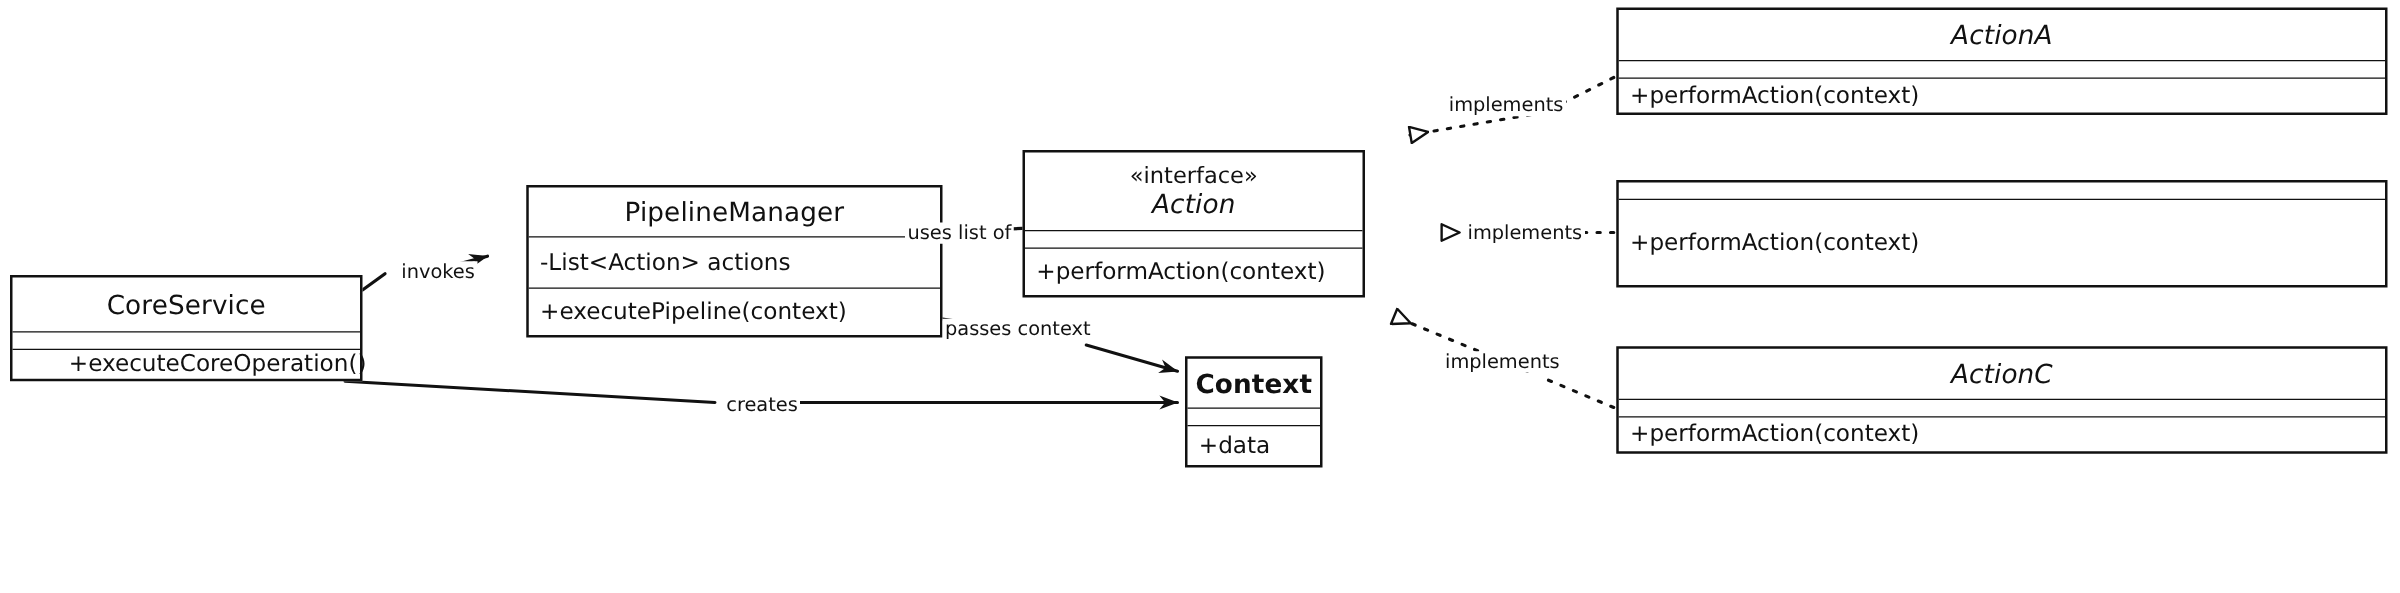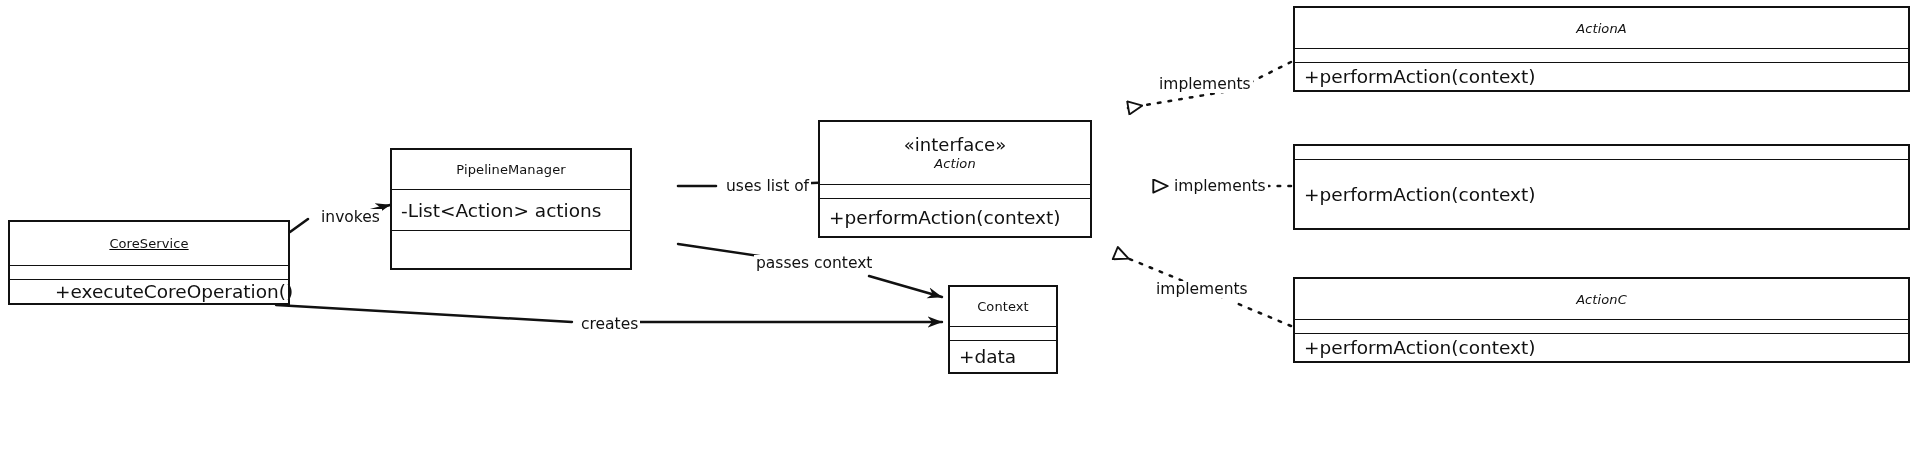--- a/index.html
+++ b/index.html
@@ -29,21 +29,21 @@
     border-bottom:1.6px solid #111111;
   }
   .comp-attrs{
     border-bottom:1.6px solid #111111;
     padding-left:9px;
   }
   .comp-methods{
     padding-left:9px;
   }
   .cls-name{
-    font-size:13px;
+    font-size:21px;
     color:#111;
     letter-spacing:.1px;
     white-space:nowrap;
   }
   .cls-stereotype{
     font-size:18px;color:#111;text-align:center;white-space:nowrap;
     line-height:1.15;
   }
   .cls-name.italic, .cls-stereotype.italic{font-style:italic;}
   .member{
@@ -86,51 +86,54 @@
     <path d="M276,305 L572,322 M637,322 L942,322" stroke="#111111" stroke-width="2.4" fill="none" stroke-linecap="round" marker-end="url(#m-filled)"></path>
 
     <path d="M1291,62 L1249,83 M1235,90 L1128,108" stroke="#111111" stroke-width="2.5" fill="none" stroke-dasharray="2.6 8.2" stroke-linecap="round" marker-end="url(#m-hollow)"></path>
 
     <path d="M1291,186 L1248,186 M1163,186 L1153,186" stroke="#111111" stroke-width="2.5" fill="none" stroke-dasharray="2.6 8.2" stroke-linecap="round" marker-end="url(#m-hollow)"></path>
 
     <path d="M1291,326 L1236,303 M1222,297 L1115,253" stroke="#111111" stroke-width="2.5" fill="none" stroke-dasharray="2.6 8.2" stroke-linecap="round" marker-end="url(#m-hollow)"></path>
   </svg>
 
   <div class="uml-class" style="left:8px;top:220px;width:282px;height:85px;">
-    <div class="compartment comp-title" style="height:44px;text-decoration:underline;">
+    <div class="compartment comp-title" style="height:44px;">
       <div class="cls-name">CoreService</div>
     </div>
     <div class="compartment comp-attrs empty-row" style="height:14px;"></div>
     <div class="compartment comp-methods" style="flex:1;padding-left:45px;">
       <div class="member">+executeCoreOperation()</div>
     </div>
   </div>
 
-  <div class="uml-class" style="left:390px;top:148px;width:242px;height:122px;">
+  <div class="uml-class" style="left:421px;top:148px;width:333px;height:122px;">
     <div class="compartment comp-title" style="height:40px;">
       <div class="cls-name">PipelineManager</div>
     </div>
     <div class="compartment comp-attrs" style="height:41px;">
       <div class="member">-List&lt;Action&gt; actions</div>
+    </div>
+    <div class="compartment comp-methods" style="flex:1;">
+      <div class="member">+executePipeline(context)</div>
     </div>
   </div>
 
   <div class="uml-class" style="left:818px;top:120px;width:274px;height:118px;">
     <div class="compartment comp-title" style="height:63px;">
       <div class="cls-stereotype">«interface»</div>
       <div class="cls-name italic">Action</div>
     </div>
     <div class="compartment comp-attrs empty-row" style="height:14px;"></div>
     <div class="compartment comp-methods" style="flex:1;">
       <div class="member">+performAction(context)</div>
     </div>
   </div>
 
   <div class="uml-class" style="left:948px;top:285px;width:110px;height:89px;">
-    <div class="compartment comp-title" style="height:40px;">
+    <div class="compartment comp-title" style="height:40px;font-weight:bold;">
       <div class="cls-name">Context</div>
     </div>
     <div class="compartment comp-attrs empty-row" style="height:14px;"></div>
     <div class="compartment comp-methods" style="flex:1;">
       <div class="member">+data</div>
     </div>
   </div>
 
   <div class="uml-class" style="left:1293px;top:6px;width:617px;height:86px;">
     <div class="compartment comp-title" style="height:41px;">

